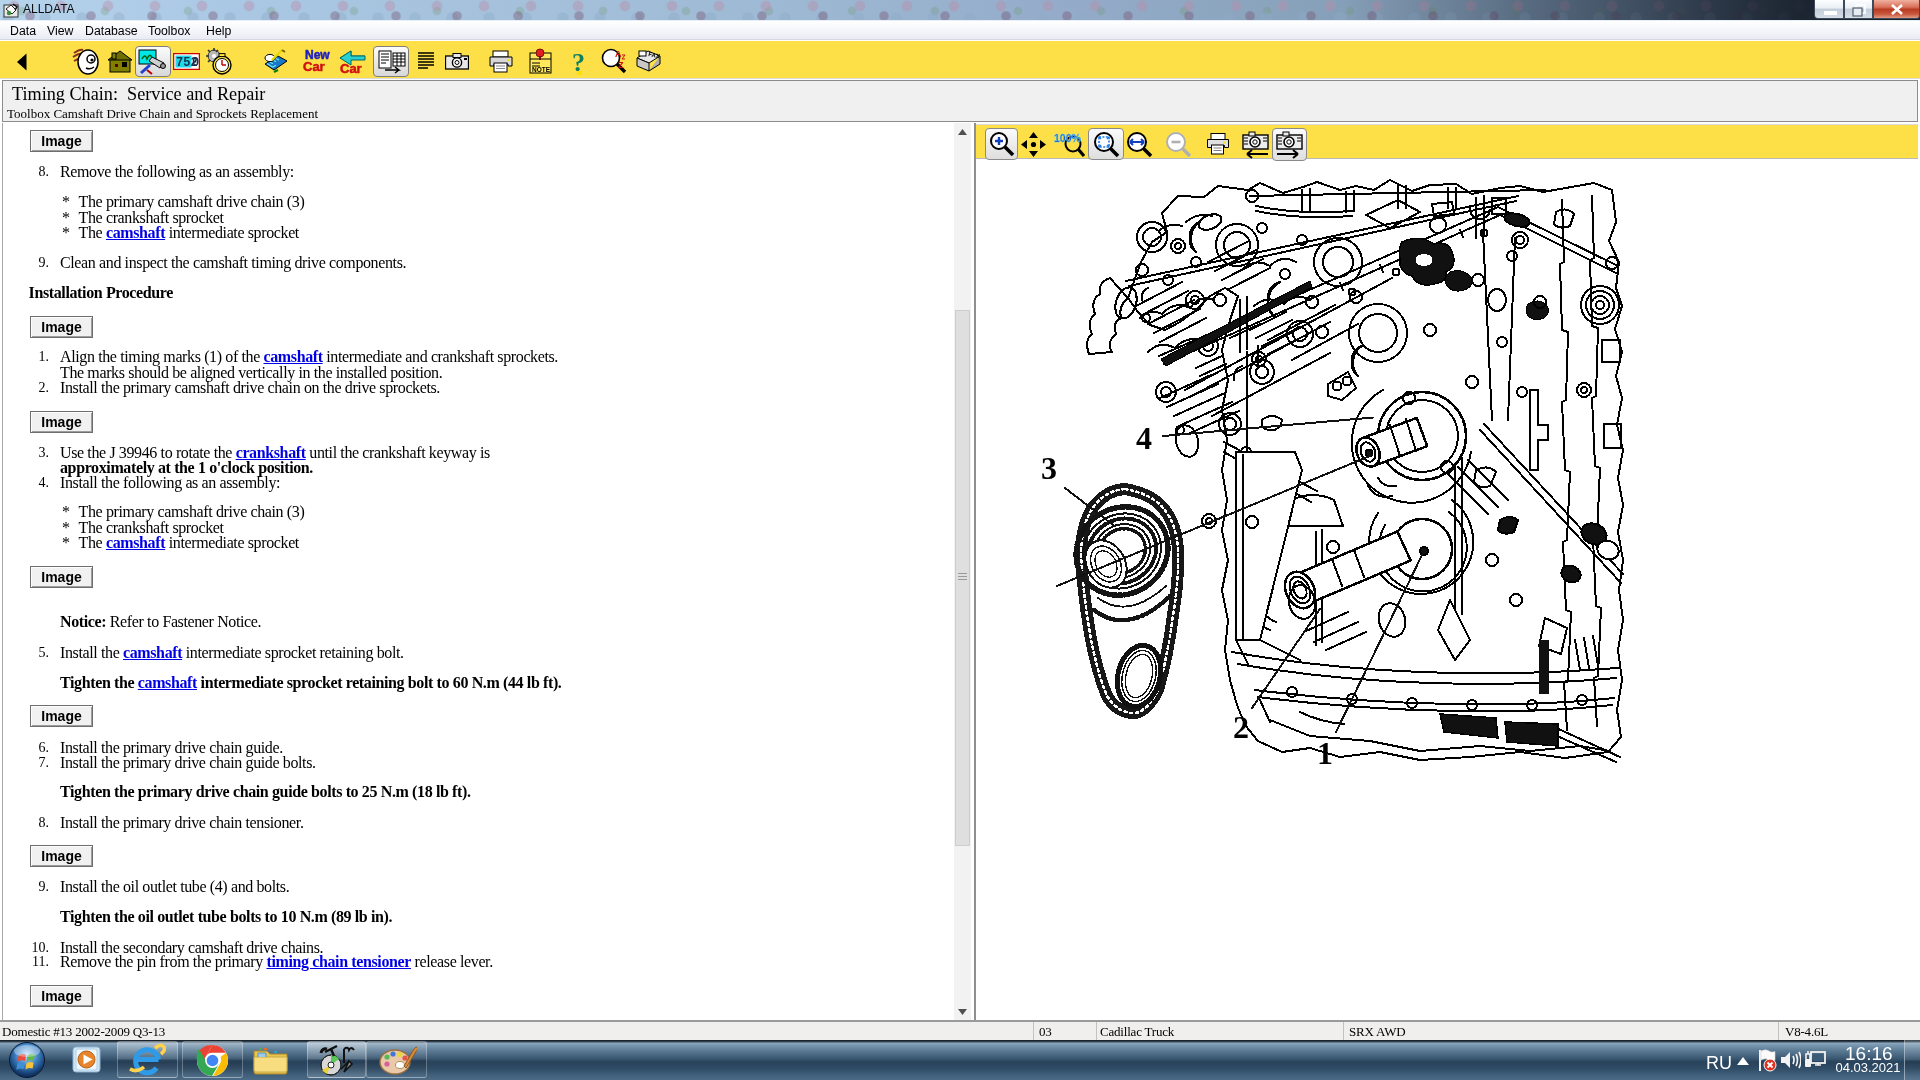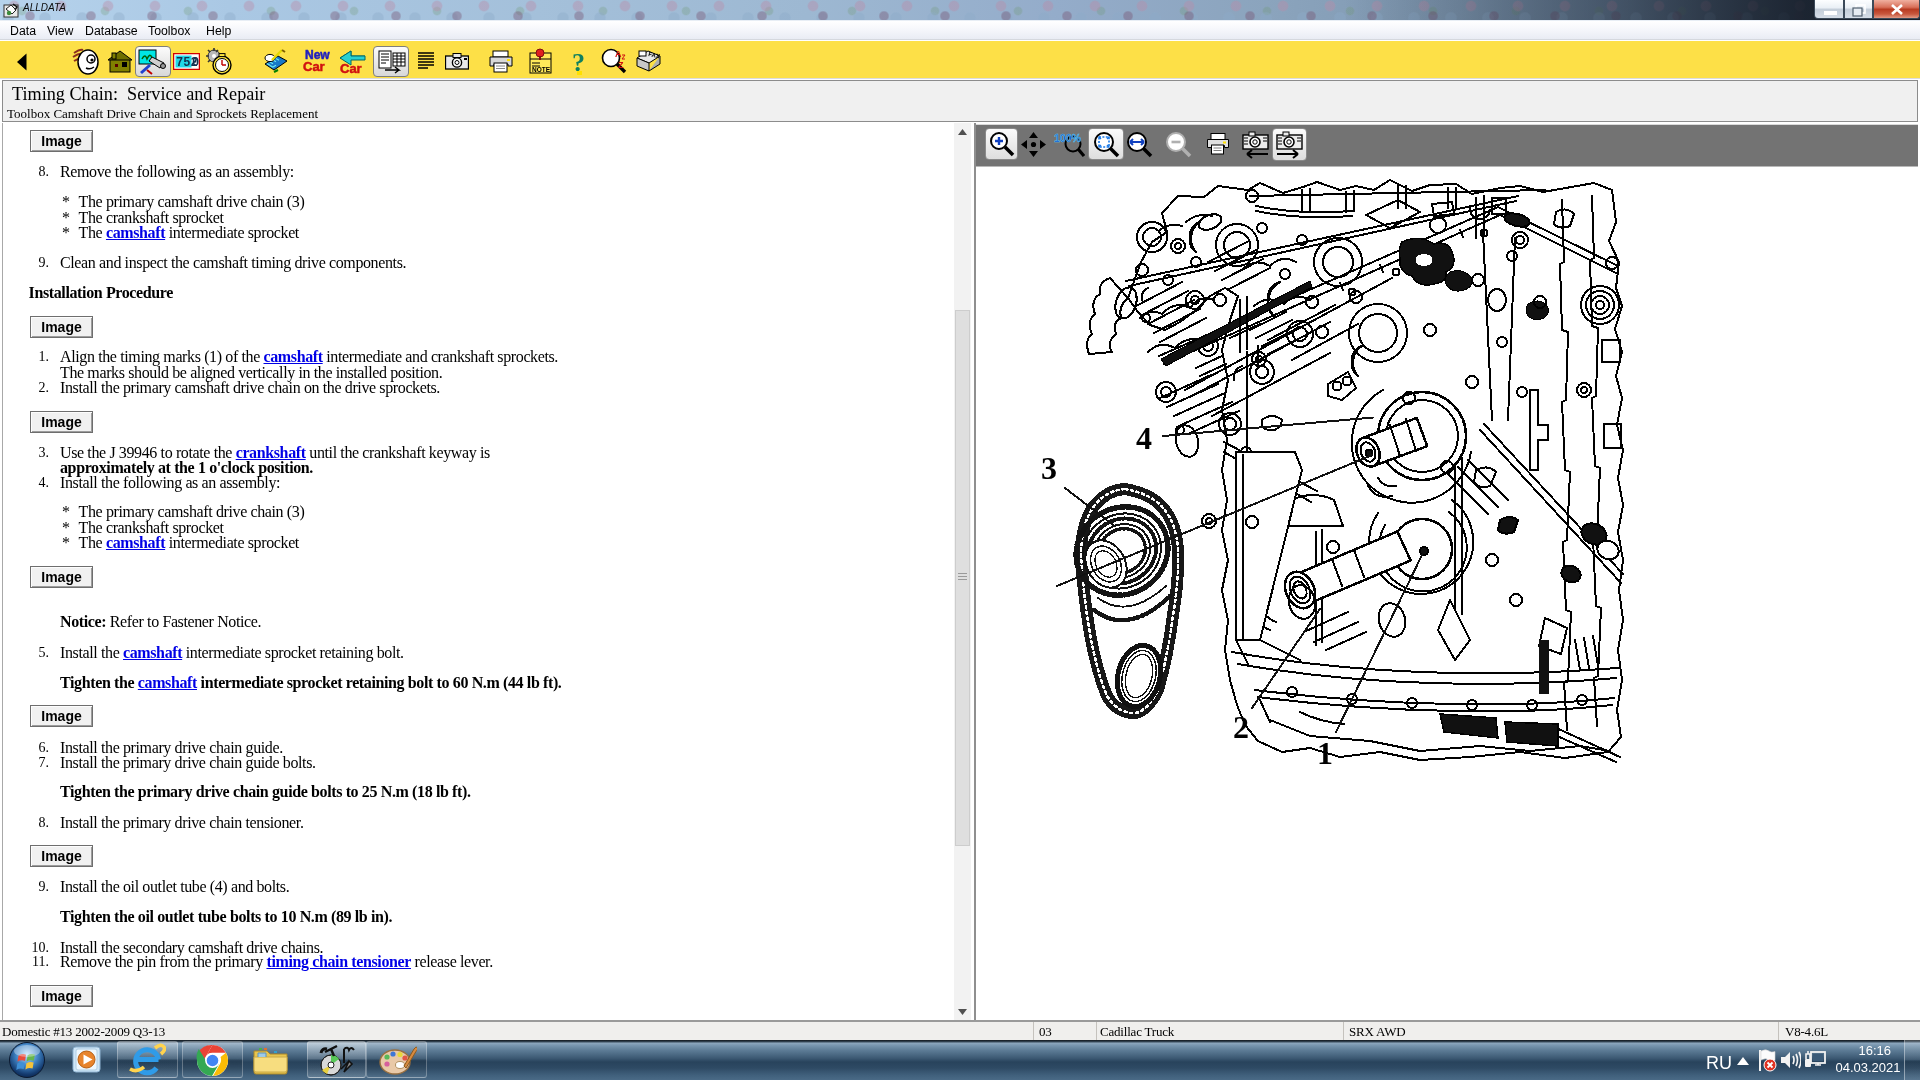--- a/index.html
+++ b/index.html
@@ -13,21 +13,21 @@
    radial-gradient(circle at 14px 6px, rgba(186,140,168,.42) 0 4.5px, rgba(186,140,168,0) 6px),
    radial-gradient(circle at 30px 16px, rgba(118,78,108,.38) 0 4px, rgba(118,78,108,0) 5.5px),
    radial-gradient(circle at 8px 18px, rgba(140,170,200,.4) 0 5px, rgba(140,170,200,0) 6.5px),
    radial-gradient(circle at 22px 11px, rgba(110,150,110,.28) 0 3.5px, rgba(110,150,110,0) 5px),
    linear-gradient(90deg,#b6d3ec 0%,#aac8e4 12%,#a4c0da 28%,#9db8d2 42%,#94acca 55%,#8ba4bd 66%,#7e97b0 76%,#68809a 85%,#4c5f75 93%,#394759 100%);
   background-size: 100% 100%, 47px 21px, 61px 21px, 37px 21px, 83px 21px, 100% 100%;
   background-repeat: no-repeat, repeat-x, repeat-x, repeat-x, repeat-x, no-repeat;
 }
 #titlebar .tline { position:absolute; left:0; bottom:0; width:100%; height:1px; background:#e8eef5; }
 #ticon { left:3px; top:2px; width:17px; height:17px; }
-#ttext { left:23px; top:2px; font-family:"Liberation Sans",sans-serif; font-size:10px; color:#0c0c0c;font-style:italic; }
+#ttext { left:23px; top:2px; font-family:"Liberation Sans",sans-serif; font-size:12px; color:#0c0c0c; }
 .winbtn { top:0; height:19px; border:1px solid #3c4a59; border-top:none;
   background:linear-gradient(180deg,#fdfeff 0%,#e9eff5 45%,#c3cdd8 50%,#d6dee8 100%); }
 .winbtn .g { position:absolute; left:0; top:0; width:100%; height:100%;
   display:flex; align-items:center; justify-content:center;
   font-family:"Liberation Sans",sans-serif; font-weight:bold; color:#3a4654; }
 #btnmin { left:1814px; width:30px; border-bottom-left-radius:4px; }
 #btnmax { left:1844px; width:29px; }
 #btncls { left:1873px; width:47px; border-bottom-right-radius:3px;
   background:linear-gradient(180deg,#f0b0a0 0%,#d8705a 40%,#b83b22 52%,#c8573d 78%,#e29a85 100%); }
 
@@ -44,21 +44,21 @@
 #dt2 { left:4px; top:25px; font-size:13px; color:#000; }
 
 #leftpane { left:2px; top:123px; width:952px; height:897px; background:#fff; border-left:1px solid #a8a8a8; }
 #scrollbar { left:954px; top:123px; width:17px; height:897px; background:#f2f2f2; }
 #sbthumb { left:1px; top:187px; width:15px; height:536px; background:#dfdfdf; border:1px solid #cdcdcd; }
 #sbgrip { left:4px; top:450px; width:9px; height:8px;
   background:repeating-linear-gradient(180deg,#9a9a9a 0 1px,transparent 1px 3px); }
 .sbarrow { left:0; width:17px; height:17px; display:flex; align-items:center; justify-content:center; }
 #divider { left:974px; top:123px; width:2px; height:897px; background:#8f8f8f; }
 #rightpane { left:976px; top:123px; width:942px; height:897px; background:#fff; }
-#rtoolbar { position:absolute; left:0; top:1px; width:942px; height:43px; background:#737373; border-bottom:1px solid #b8b8b8; border-top:1px solid #d9d9d9;}
+#rtoolbar { position:absolute; left:0; top:1px; width:942px; height:35px; background:#fde047; border-bottom:1px solid #b8b8b8; border-top:1px solid #d9d9d9;}
 #botline { left:0; top:1020px; width:1920px; height:2px; background:#9a9a9a; }
 
 #statusbar { left:0; top:1022px; width:1920px; height:18px; background:#f0efed; }
 #statusbar span { position:absolute; top:2px; font-size:13px; color:#000; letter-spacing:-0.2px; }
 #statusbar i { position:absolute; top:0; width:1px; height:18px; background:#c5c2bd; }
 
 #taskbar { left:0; top:1040px; width:1920px; height:40px;
   background:linear-gradient(180deg,#11161b 0%,#30414f 4%,#8ba6bd 8%,#7795ae 14%,#5e7d97 25%,#3d5a74 45%,#28435c 55%,#2e4a64 70%,#40607c 88%,#4a6a86 100%); }
 .tbtn { position:absolute; top:1px; height:37px; border-radius:3px; border:1px solid rgba(255,255,255,.28);
   background:linear-gradient(180deg,rgba(255,255,255,.22),rgba(255,255,255,.05) 48%,rgba(0,0,0,.12) 52%,rgba(255,255,255,.06)); }
@@ -694,17 +694,17 @@
   <path d="M1 6 h4 l5-5 v16 l-5-5 h-4 Z" fill="#f2f2f2"></path>
   <path d="M13 5 q2 4 0 8 M16 3 q3 6 0 12 M19 1 q4 8 0 16" stroke="#f2f2f2" stroke-width="1.7" fill="none"></path>
  </svg>
  <svg class="abs" style="left:1804px;top:10px" width="22" height="20" viewBox="0 0 22 20">
   <rect x="7" y="2" width="14" height="11" fill="none" stroke="#f2f2f2" stroke-width="1.8"></rect>
   <rect x="9" y="4" width="10" height="7" fill="#3a5a78"></rect>
   <path d="M11 15 h6 M14 13 v2" stroke="#f2f2f2" stroke-width="1.6"></path>
   <path d="M2 9 v-5 h4 v5 M4 1 v3" stroke="#f2f2f2" stroke-width="1.6" fill="none"></path>
   <rect x="1" y="9" width="6" height="8" rx="1" fill="#f2f2f2"></rect>
  </svg>
- <div class="abs" style="left:1845px;top:3px;width:46px;text-align:right;font-family:'Liberation Sans',sans-serif;font-size:13px;color:#fff">16:16</div>
+ <div class="abs" style="left:1845px;top:3px;width:46px;text-align:left;font-family:'Liberation Sans',sans-serif;font-size:19px;color:#fff">16:16</div>
  <div class="abs" style="left:1832px;top:20px;width:72px;text-align:center;font-family:'Liberation Sans',sans-serif;font-size:13px;color:#fff">04.03.2021</div>
  <div class="abs" style="left:1904px;top:0;width:1px;height:40px;background:rgba(255,255,255,.45)"></div>
  <div class="abs" style="left:1905px;top:0;width:15px;height:40px;background:linear-gradient(180deg,rgba(255,255,255,.20),rgba(255,255,255,.06) 50%,rgba(0,0,0,.10) 52%,rgba(255,255,255,.08))"></div>
 </div>
 
 </body></html>

